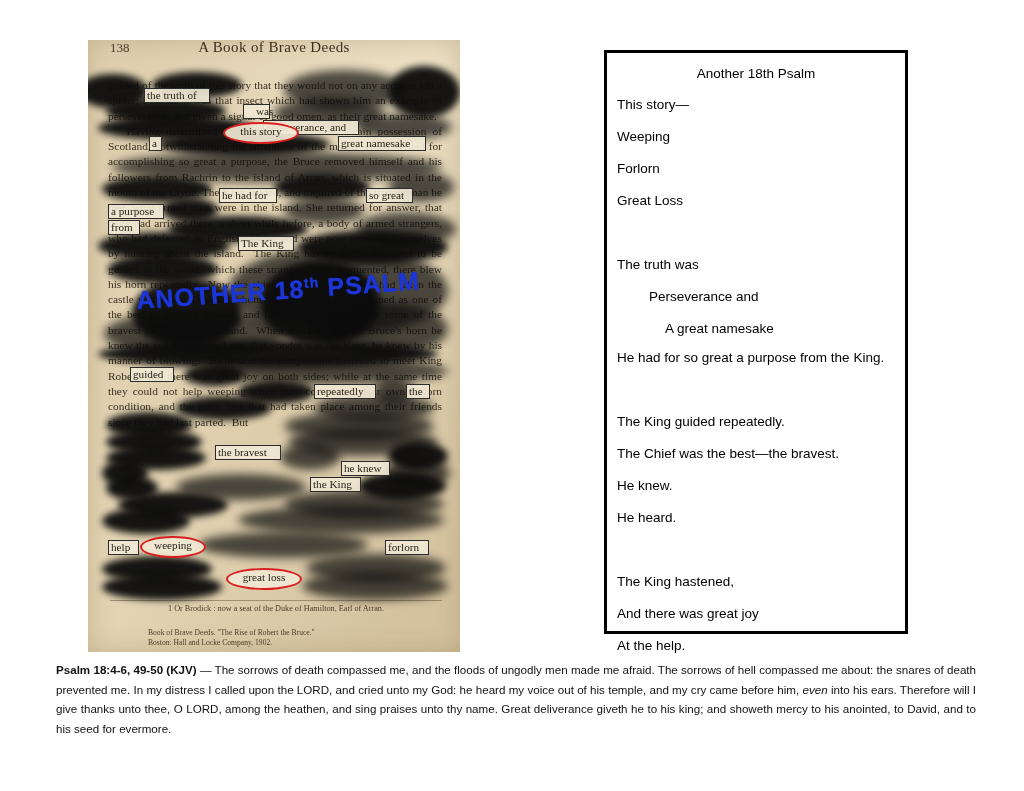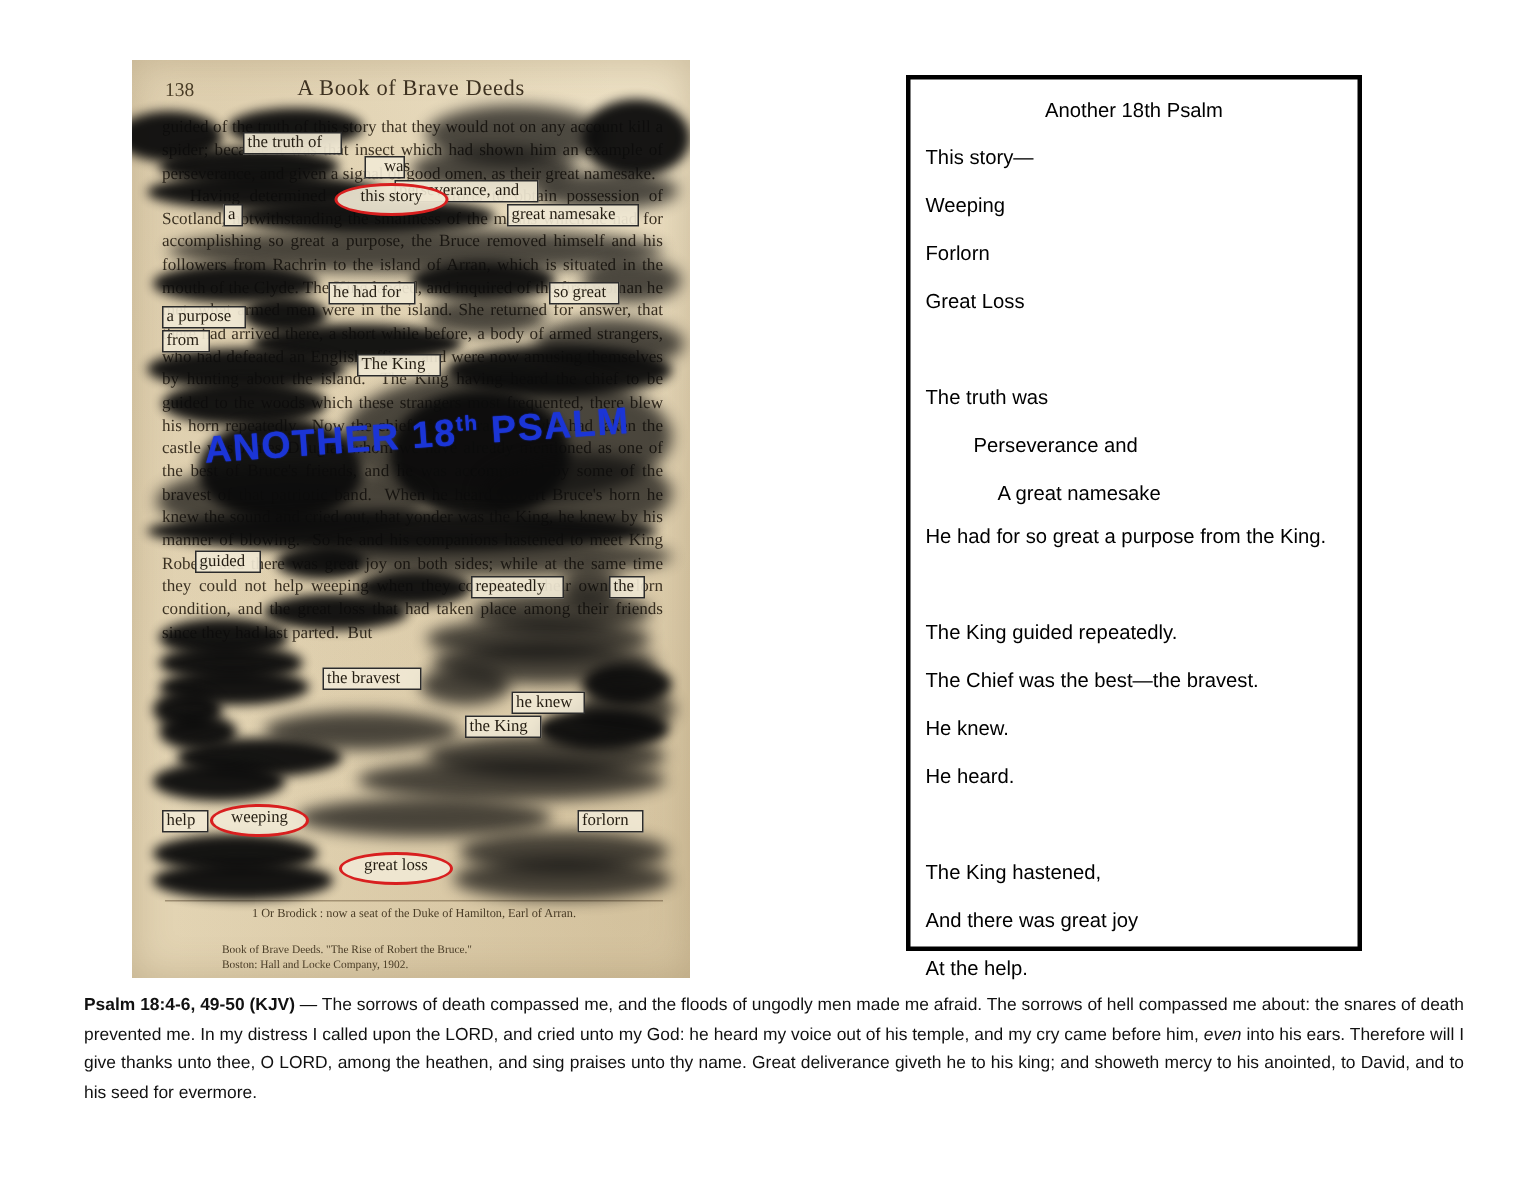--- a/index.html
+++ b/index.html
@@ -26,21 +26,21 @@
     background: #e9dcbe;
     background-image:
       radial-gradient(ellipse at 12% 8%, rgba(160,130,80,.18), rgba(0,0,0,0) 60%),
       radial-gradient(ellipse at 90% 92%, rgba(150,120,70,.20), rgba(0,0,0,0) 65%),
       linear-gradient(180deg, #ece0c4 0%, #e6d8b9 50%, #e2d3b2 100%);
     box-shadow: inset 0 0 26px rgba(120,95,55,.28);
     overflow: hidden;
   }
   #page-head {
     position: absolute;
-    left: 0; right: 0; top: 12px;
+    left: 0; right: 0; top: 0;
     height: 18px;
   }
   #page-number {
     position: absolute;
     left: 22px; top: 0;
     font-family: "Liberation Serif", serif;
     font-size: 13px;
     color: #4a3d27;
   }
   #page-title {
@@ -250,21 +250,21 @@
   <div class="blot soft" style="left:30px;top:452px;width:110px;height:26px;"></div>
   <div class="blot wisp" style="left:196px;top:450px;width:160px;height:28px;"></div>
   <div class="blot soft" style="left:14px;top:468px;width:88px;height:26px;"></div>
   <div class="blot wisp" style="left:150px;top:466px;width:206px;height:28px;"></div>
   <div class="blot wisp" style="left:110px;top:492px;width:170px;height:26px;"></div>
   <div class="blot soft" style="left:14px;top:516px;width:110px;height:26px;"></div>
   <div class="blot wisp" style="left:218px;top:514px;width:140px;height:28px;"></div>
   <div class="blot soft" style="left:14px;top:534px;width:120px;height:26px;"></div>
   <div class="blot wisp" style="left:214px;top:532px;width:146px;height:28px;"></div>
 
-  <div class="kept" style="left:74px;top:48px;width:66px;">the truth of</div>
+  <div class="kept" style="left:56px;top:48px;width:66px;">the truth of</div>
   <div class="kept" style="left:155px;top:64px;width:27px;padding-left:12px;">was</div>
   <div class="kept" style="left:175px;top:80px;width:96px;">perseverance, and</div>
   <div class="kept" style="left:250px;top:96px;width:88px;">great namesake</div>
   <div class="kept" style="left:61px;top:96px;width:13px;">a</div>
   <div class="kept" style="left:131px;top:148px;width:58px;">he had for</div>
   <div class="kept" style="left:278px;top:148px;width:47px;">so great</div>
   <div class="kept" style="left:20px;top:164px;width:56px;">a purpose</div>
   <div class="kept" style="left:20px;top:180px;width:32px;">from</div>
   <div class="kept" style="left:150px;top:196px;width:56px;">The King</div>
   <div class="kept" style="left:42px;top:327px;width:44px;">guided</div>

